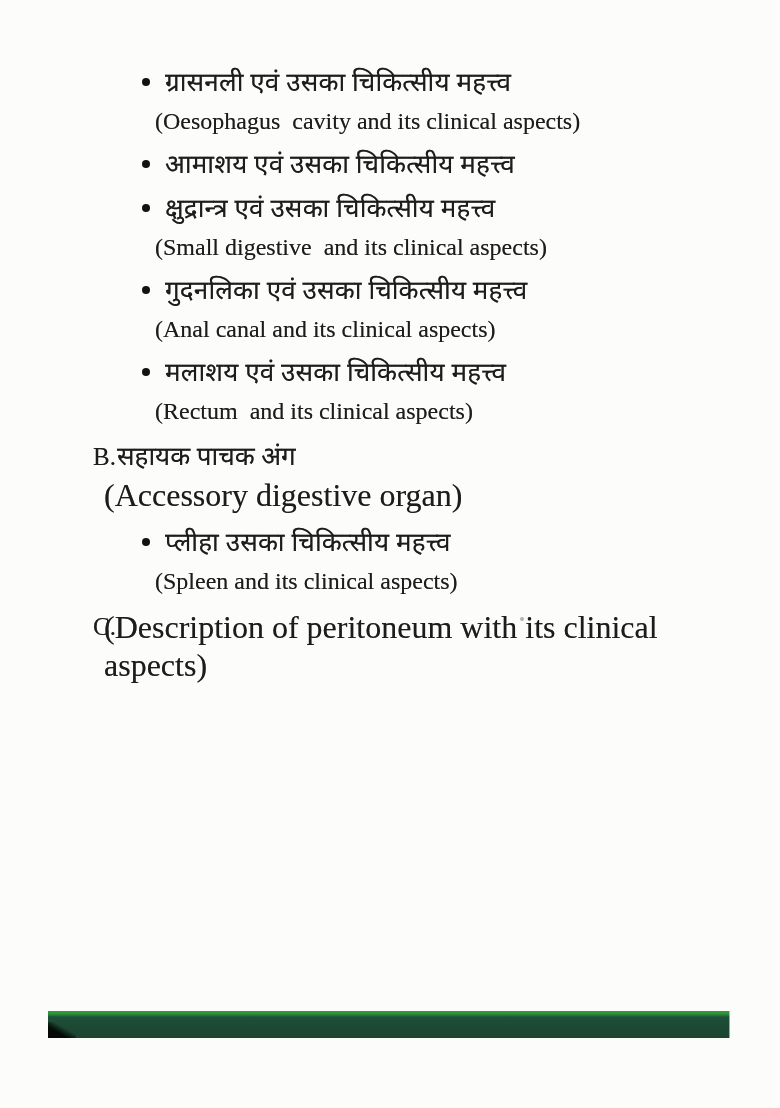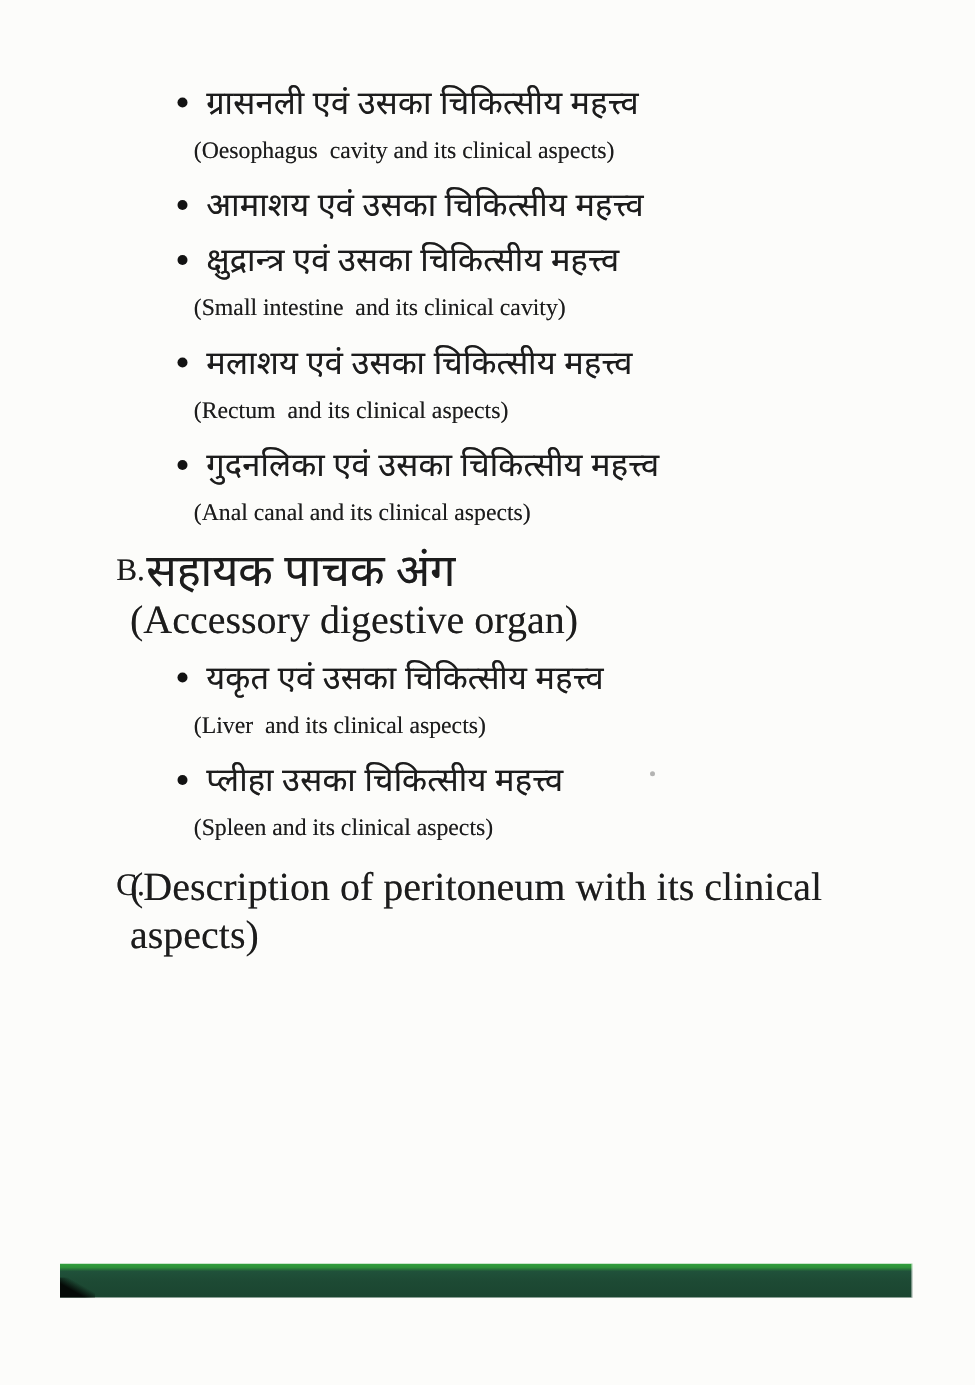--- a/index.html
+++ b/index.html
@@ -20,34 +20,34 @@
     position: absolute; left: 142px; top: 14px;
     width: 8px; height: 8px; border-radius: 50%;
     background: #121212;
   }
   .hindi {
     font-size: 26px; line-height: 38px;
     letter-spacing: 0.2px;
     white-space: pre-wrap;
   }
   .eng {
-    font-size: 19px; line-height: 38px;
+    font-size: 24px; line-height: 38px;
     margin-left: -10px;
     white-space: pre-wrap;
     font-family: Liberation Serif, serif;
   }
 
   
   .section { margin-top: 8px; }
   .sec-head { position: relative; padding-left: 117px; padding-right: 30px; }
   .sec-letter {
     position: absolute; left: 93px; top: 0;
     font-size: 25px; line-height: 38px;
   }
-  .sec-hindi { font-size: 36px; line-height: 38px; white-space: pre-wrap; }
+  .sec-hindi { font-size: 26px; line-height: 38px; white-space: pre-wrap; }
   .sec-eng {
     padding-left: 104px; padding-right: 30px;
     font-size: 32px; line-height: 38px;
     white-space: pre-wrap;
   }
   .sub-list { margin-top: 10px; }
 
   
   .doc div { text-shadow: 0 0 0.5px rgba(30,30,30,0.55); }
 
@@ -87,46 +87,41 @@
       <div class="hindi">ग्रासनली एवं उसका चिकित्सीय महत्त्व</div>
       <div class="eng">(Oesophagus  cavity and its clinical aspects)</div>
     </div>
     <div class="b-item">
       <span class="dot"></span>
       <div class="hindi">आमाशय एवं उसका चिकित्सीय महत्त्व</div>
     </div>
     <div class="b-item">
       <span class="dot"></span>
       <div class="hindi">क्षुद्रान्त्र एवं उसका चिकित्सीय महत्त्व</div>
-      <div class="eng">(Small intestine  and its clinical cavity)</div>
+      <div class="eng">(Small digestive  and its clinical aspects)</div>
+    </div>
+    <div class="b-item">
+      <span class="dot"></span>
+      <div class="hindi">गुदनलिका एवं उसका चिकित्सीय महत्त्व</div>
+      <div class="eng">(Anal canal and its clinical aspects)</div>
     </div>
     <div class="b-item">
       <span class="dot"></span>
       <div class="hindi">मलाशय एवं उसका चिकित्सीय महत्त्व</div>
       <div class="eng">(Rectum  and its clinical aspects)</div>
-    </div>
-    <div class="b-item">
-      <span class="dot"></span>
-      <div class="hindi">गुदनलिका एवं उसका चिकित्सीय महत्त्व</div>
-      <div class="eng">(Anal canal and its clinical aspects)</div>
     </div>
 
     <div class="section">
       <div class="sec-head">
         <span class="sec-letter">B.</span>
         <div class="sec-hindi">सहायक पाचक अंग</div>
       </div>
       <div class="sec-eng">(Accessory digestive organ)</div>
 
       <div class="sub-list">
-        <div class="b-item">
-          <span class="dot"></span>
-          <div class="hindi">यकृत एवं उसका चिकित्सीय महत्त्व</div>
-          <div class="eng">(Liver  and its clinical aspects)</div>
-        </div>
         <div class="b-item">
           <span class="dot"></span>
           <div class="hindi">प्लीहा उसका चिकित्सीय महत्त्व</div>
           <div class="eng">(Spleen and its clinical aspects)</div>
         </div>
       </div>
     </div>
 
     <div class="section">
       <div class="sec-head">

